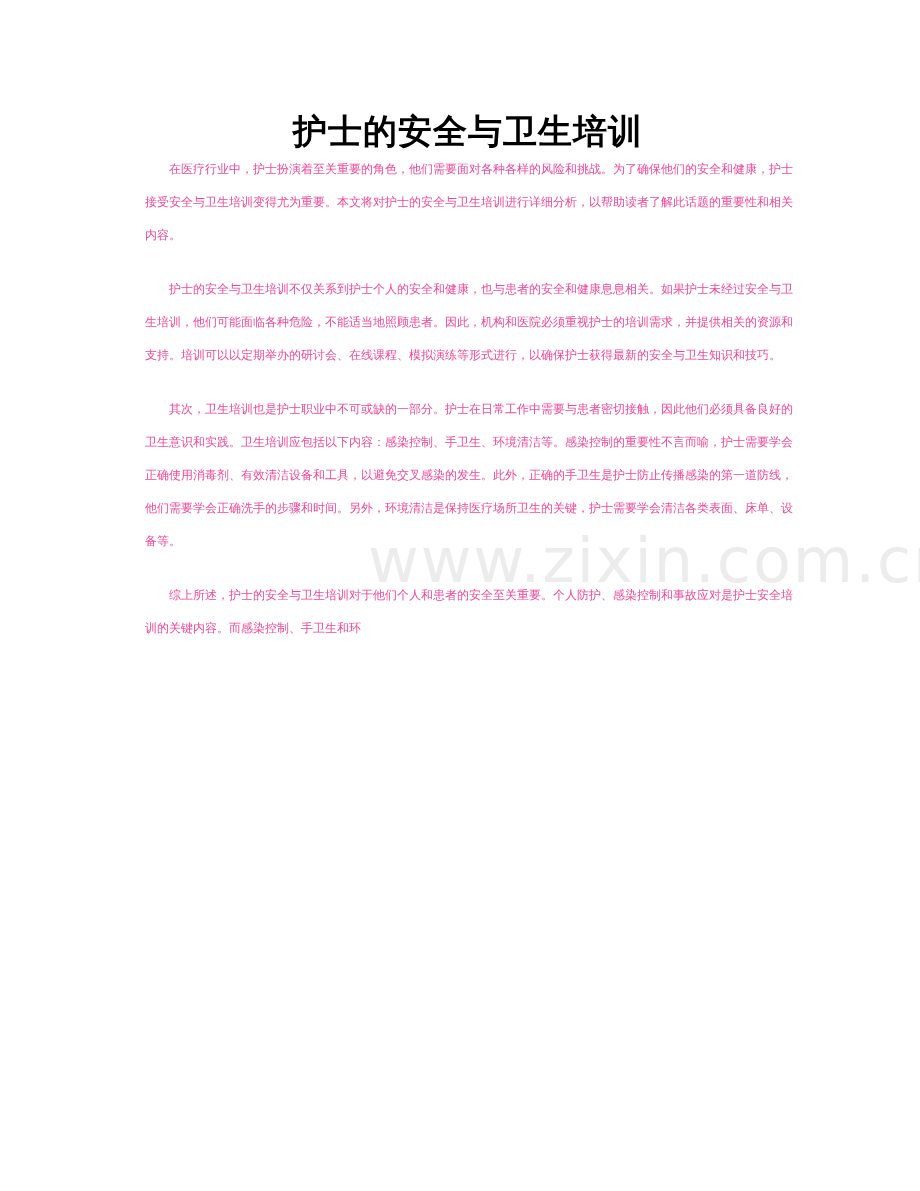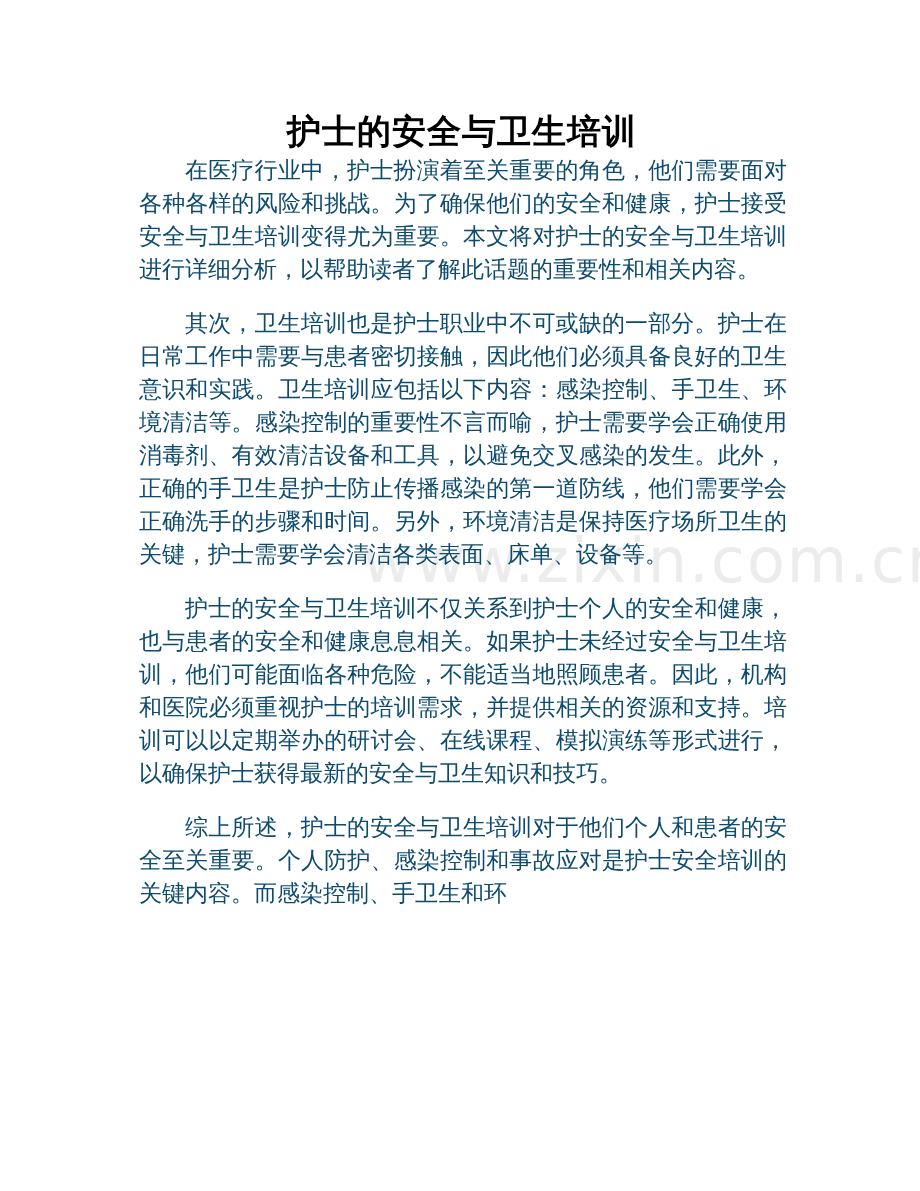--- a/index.html
+++ b/index.html
@@ -10,21 +10,21 @@
     body {
       width: 920px;
       height: 1191px;
       position: relative;
       overflow: hidden;
       font-family: "DejaVu Serif", "Liberation Serif", serif;
       color: #111111;
     }
     .page {
       position: absolute;
-      left: 2px;
+      left: 8px;
       top: 0;
       width: 816px;
       height: 1191px;
       background: #ffffff;
     }
     .title {
       position: absolute;
       left: 0;
       top: 107px;
       width: 920px;
@@ -38,27 +38,28 @@
       margin: 0;
     }
     .body {
       position: absolute;
       left: 137px;
       top: 154px;
       width: 648px;
     }
     .para {
       margin: 0 0 21px 0;
-      font-size: 23px;
+      font-size: 12px;
       line-height: 33px;
       text-indent: 2em;
       text-align: justify;
       text-justify: inter-character;
       word-break: break-all;
-      color: #0c4a6e;
+      color: #ec4899;
+      font-family: Liberation Mono, monospace;
     }
     .watermark {
       position: absolute;
       left: 360px;
       top: 530px;
       font-family: "DejaVu Sans", "Liberation Sans", sans-serif;
       font-size: 62px;
       line-height: 62px;
       color: rgba(200,200,200,0.35);
       letter-spacing: 2px;
@@ -69,17 +70,17 @@
 </head>
 <body>
 
 <div class="page">
   <h1 class="title">护士的安全与卫生培训</h1>
 
   <div class="watermark">www.zixin.com.cn</div>
 
   <div class="body">
     <p class="para">在医疗行业中，护士扮演着至关重要的角色，他们需要面对各种各样的风险和挑战。为了确保他们的安全和健康，护士接受安全与卫生培训变得尤为重要。本文将对护士的安全与卫生培训进行详细分析，以帮助读者了解此话题的重要性和相关内容。</p>
+    <p class="para">护士的安全与卫生培训不仅关系到护士个人的安全和健康，也与患者的安全和健康息息相关。如果护士未经过安全与卫生培训，他们可能面临各种危险，不能适当地照顾患者。因此，机构和医院必须重视护士的培训需求，并提供相关的资源和支持。培训可以以定期举办的研讨会、在线课程、模拟演练等形式进行，以确保护士获得最新的安全与卫生知识和技巧。</p>
     <p class="para">其次，卫生培训也是护士职业中不可或缺的一部分。护士在日常工作中需要与患者密切接触，因此他们必须具备良好的卫生意识和实践。卫生培训应包括以下内容：感染控制、手卫生、环境清洁等。感染控制的重要性不言而喻，护士需要学会正确使用消毒剂、有效清洁设备和工具，以避免交叉感染的发生。此外，正确的手卫生是护士防止传播感染的第一道防线，他们需要学会正确洗手的步骤和时间。另外，环境清洁是保持医疗场所卫生的关键，护士需要学会清洁各类表面、床单、设备等。</p>
-    <p class="para">护士的安全与卫生培训不仅关系到护士个人的安全和健康，也与患者的安全和健康息息相关。如果护士未经过安全与卫生培训，他们可能面临各种危险，不能适当地照顾患者。因此，机构和医院必须重视护士的培训需求，并提供相关的资源和支持。培训可以以定期举办的研讨会、在线课程、模拟演练等形式进行，以确保护士获得最新的安全与卫生知识和技巧。</p>
     <p class="para">综上所述，护士的安全与卫生培训对于他们个人和患者的安全至关重要。个人防护、感染控制和事故应对是护士安全培训的关键内容。而感染控制、手卫生和环</p>
   </div>
 </div>
 
 </body></html>

